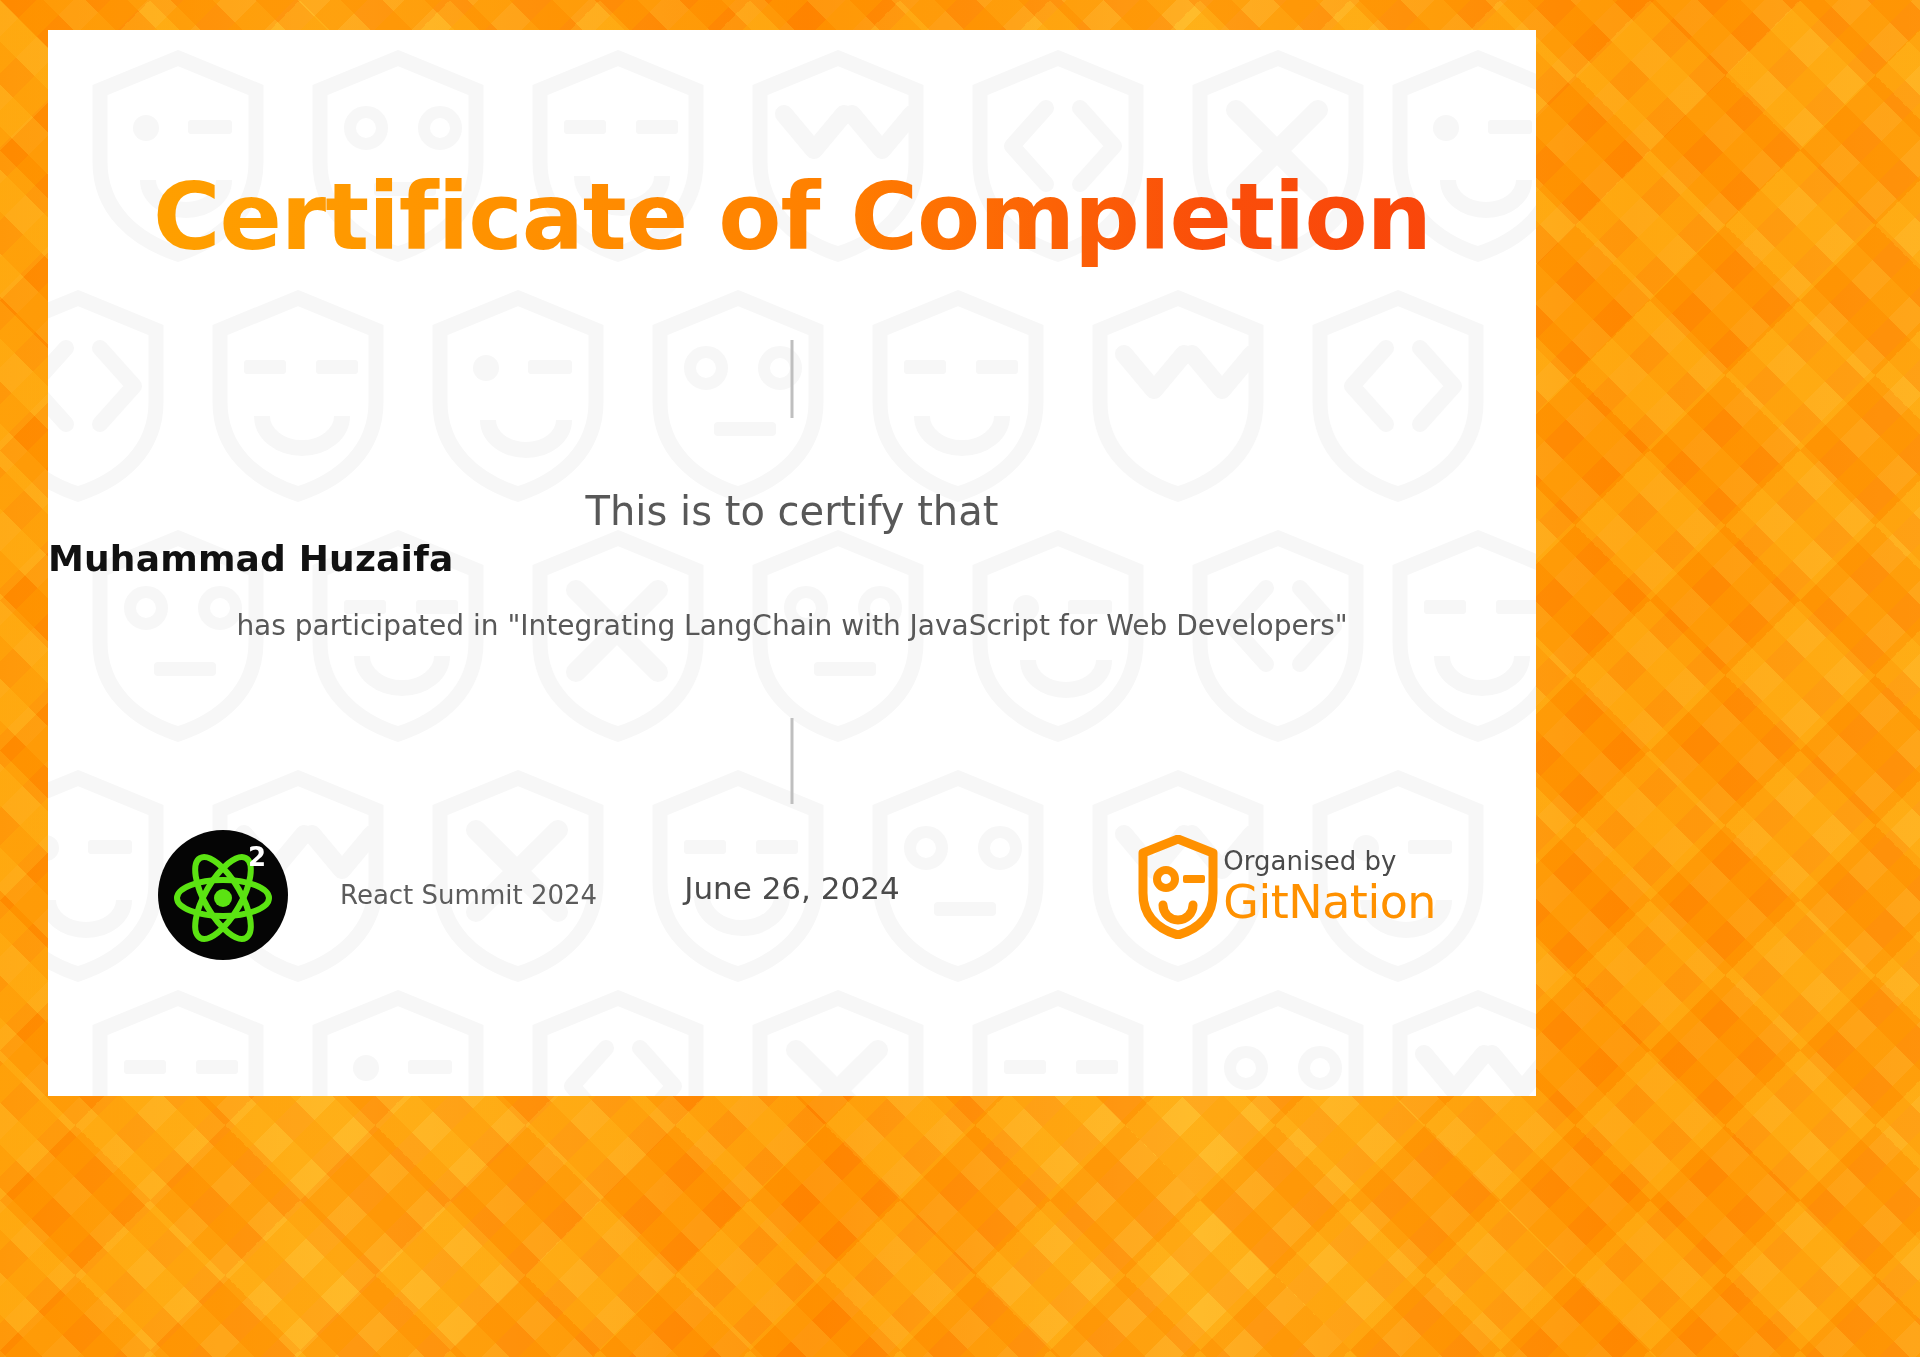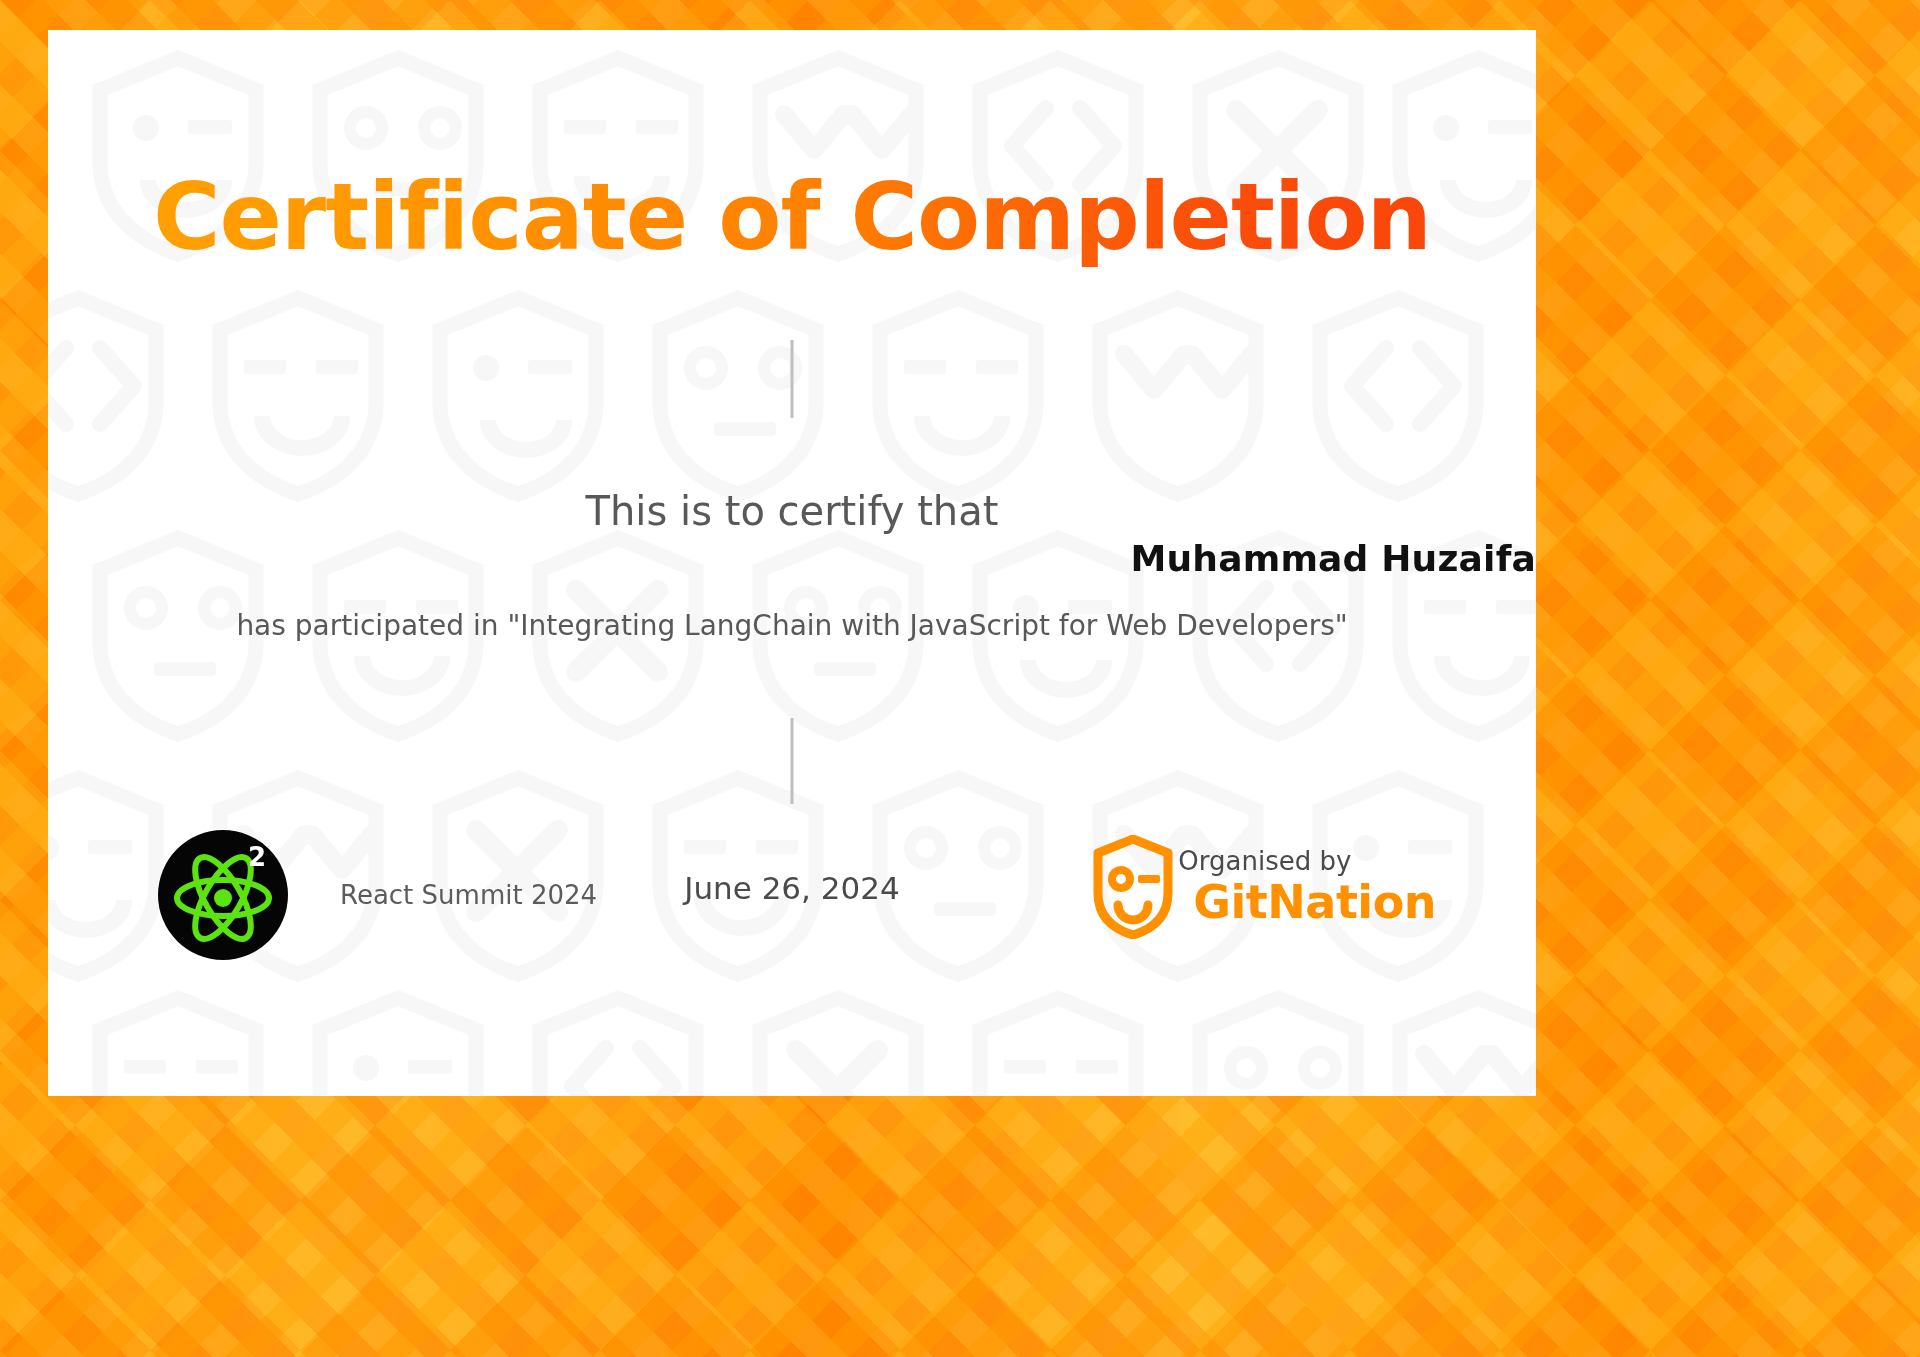--- a/index.html
+++ b/index.html
@@ -89,21 +89,21 @@
   
   .certify-line{
     position:absolute; left:0; right:0; top:458px;
     text-align:center;
     font-size:40px;
     color:#585858;
     font-weight:normal;
   }
   .recipient-name{
     position:absolute; left:0; right:0; top:508px;
-    text-align:right;
+    text-align:left;
     font-size:36px;
     font-weight:bold;
     color:#111111;
     letter-spacing:.2px;
   }
   .description{
     position:absolute; left:120px; right:120px; top:575px;
     text-align:center;
     font-size:28px;
     line-height:41px;
@@ -167,25 +167,24 @@
   }
   .gitnation-mark{ width:82px; height:104px; flex:0 0 auto; }
   .org-text{ display:flex; flex-direction:column; justify-content:center; }
   .org-prefix{
     font-size:26px;
     color:#4A4A4A;
     line-height:1.2;
   }
   .org-name{
     font-size:46px;
-    font-weight:bold;
+    font-weight:normal;
     color:#FF9100;
     line-height:1.1;
     letter-spacing:-.5px;
-    margin-left:15px;
   }
 </style>
 </head>
 <body>
 
 <div class="certificate-root">
 
   <div class="frame-pattern"></div>
   <div class="frame-chevrons"></div>
 

